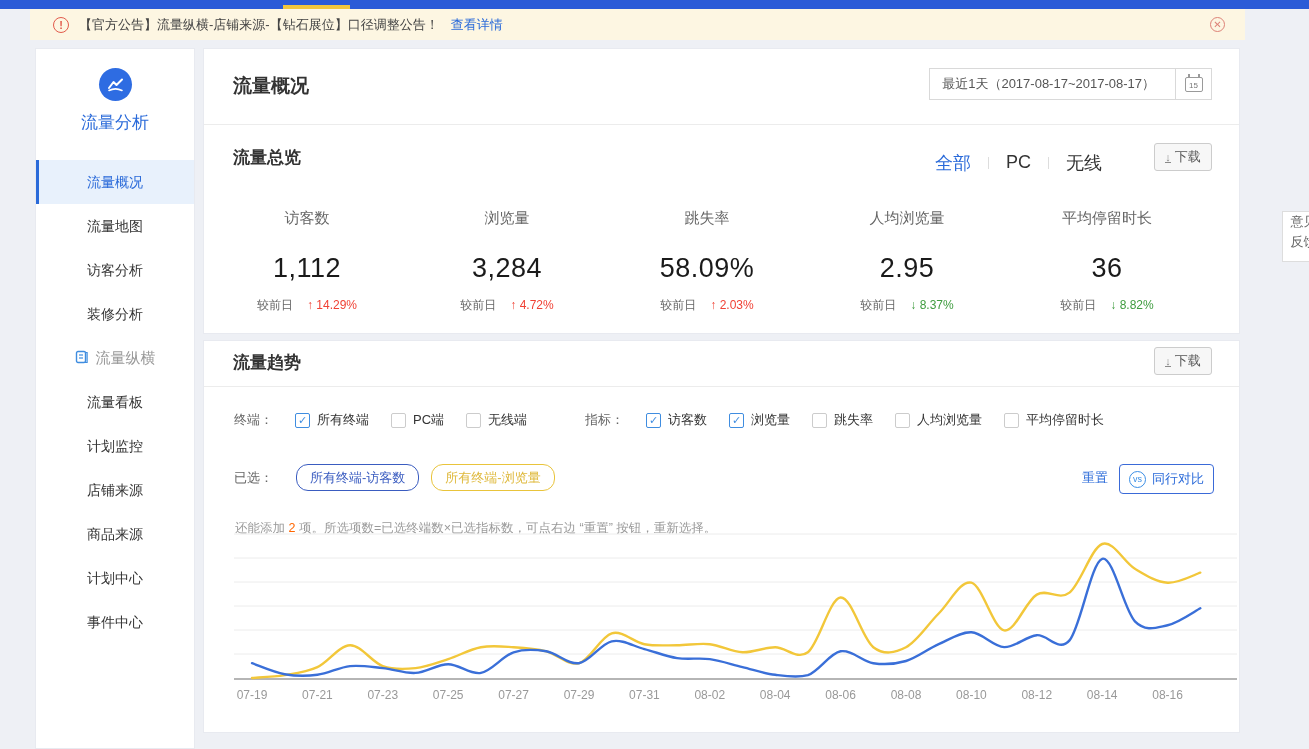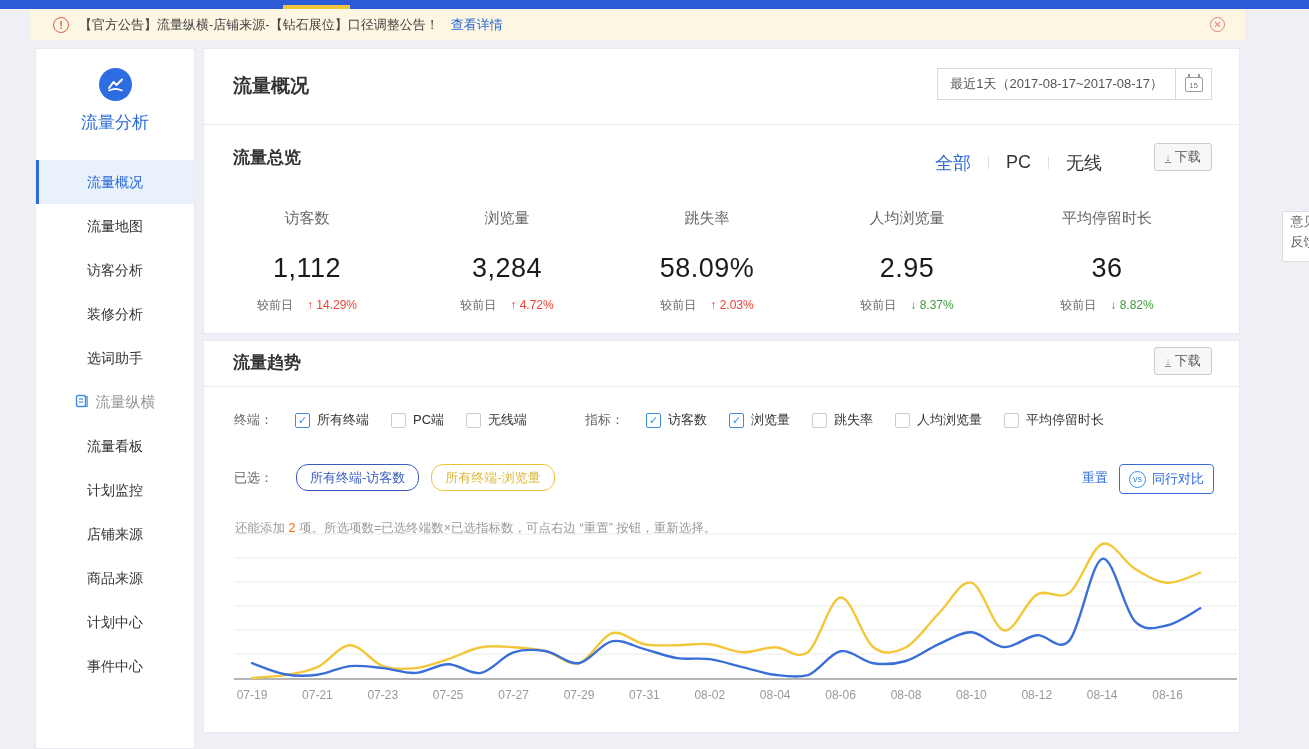--- a/index.html
+++ b/index.html
@@ -31,21 +31,21 @@
   .side-item.active::before { content:""; position:absolute; left:0; top:0; width:3px; height:44px; background:#2a6ad9; }
   .side-section { height:44px; display:flex; align-items:center; justify-content:center; gap:7px; font-size:15px; color:#999; cursor:pointer; }
 
   
   .card { position:absolute; background:#fff; border:1px solid #e8eaf0; }
   #card1 { left:203px; top:48px; width:1037px; height:286px; }
   #card2 { left:203px; top:340px; width:1037px; height:393px; }
   .hdiv { position:absolute; left:0; width:100%; height:1px; background:#ececec; }
 
   .page-title { position:absolute; left:29px; top:24px; font-size:19px; font-weight:bold; color:#333; }
-  .datebox { position:absolute; right:27px; top:19px; height:32px; border:1px solid #d9d9d9; display:flex; align-items:stretch; background:#fff; cursor:pointer; }
+  .datebox { position:absolute; right:27px; top:19px; height:32px; border:1px solid #d9d9d9; display:flex; align-items:stretch; background:#fff; cursor:pointer;gap:8px; }
   .date-text { padding:0 12px; font-size:13px; color:#555; line-height:30px; }
   .cal-box { width:36px; border-left:1px solid #d9d9d9; display:flex; align-items:center; justify-content:center; }
   .cal-icon { width:18px; height:15px; border:1px solid #9a9a9a; border-radius:2px; position:relative; font-size:8px; color:#777; text-align:center; line-height:15px; }
   .cal-icon::before { content:""; position:absolute; left:2px; top:-4px; width:2px; height:4px; background:#9a9a9a; }
   .cal-icon::after { content:""; position:absolute; right:2px; top:-4px; width:2px; height:4px; background:#9a9a9a; }
 
   .sec-title { position:absolute; left:29px; font-size:17px; font-weight:bold; color:#333; }
   .scope-tabs { position:absolute; right:120px; top:100px; display:flex; align-items:center; font-size:18px; height:27px; }
   .scope-tab { padding:0 17px; color:#333; cursor:pointer; }
   .scope-tab.active { color:#2a6ad9; }
@@ -106,21 +106,20 @@
       <polyline points="4,14 8.5,8 11.5,11 17,5.5" fill="none" stroke="#fff" stroke-width="2" stroke-linecap="round" stroke-linejoin="round"></polyline>
       <path d="M4,16.5 C8,14.5 13,14.5 17,16.5" fill="none" stroke="#fff" stroke-width="1.6" stroke-linecap="round"></path>
     </svg>
   </div>
   <div class="app-title">流量分析</div>
   <div class="side-menu" id="side-menu">
       <div class="side-item active">流量概况</div>
       <div class="side-item">流量地图</div>
       <div class="side-item">访客分析</div>
       <div class="side-item">装修分析</div>
-      <div class="side-item">选词助手</div>
       <div class="side-section">
         <span><svg width="14" height="14" viewBox="0 0 14 14">
             <rect x="1.5" y="1.5" width="9" height="11" rx="1.5" fill="none" stroke="#3f8de0" stroke-width="1.4"></rect>
             <path d="M10.5,2.5 h1.6 v10 h-7" fill="none" stroke="#3f8de0" stroke-width="1.2"></path>
             <line x1="4" y1="5" x2="8" y2="5" stroke="#3f8de0" stroke-width="1.2"></line>
             <line x1="4" y1="8" x2="8" y2="8" stroke="#3f8de0" stroke-width="1.2"></line>
           </svg></span>
         <span>流量纵横</span>
       </div>
       <div class="side-item">流量看板</div>

